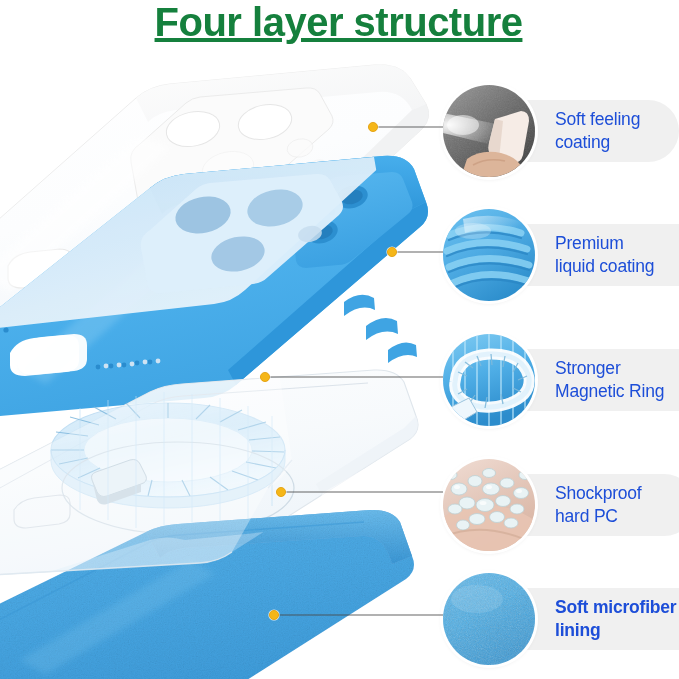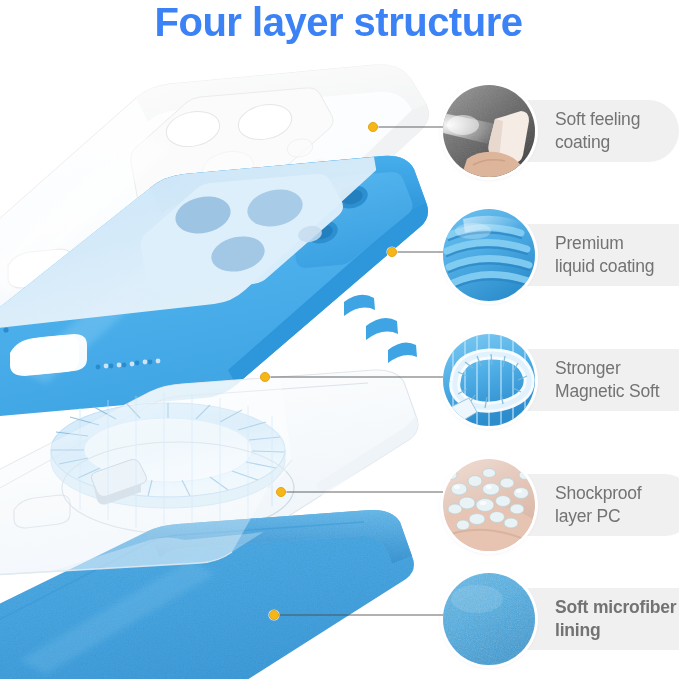--- a/index.html
+++ b/index.html
@@ -16,24 +16,25 @@
   }
 
   
   #title {
     position: absolute;
     left: 0; right: 0; top: 0px;
     text-align: center;
     font-size: 40px;
     font-weight: 700;
     letter-spacing: -0.5px;
-    color: #3b82f6;
+    color: #15803d;
     line-height: 44px;
     white-space: nowrap;
     padding-right: 2px;
+    text-decoration: underline;
   }
 
   
   #stage {
     position: absolute;
     left: 0; top: 40px;
     width: 440px; height: 639px;
   }
   #stage svg { display: block; }
 
@@ -51,21 +52,21 @@
     border-radius: 31px;
     background: #f0f0f0;
     display: flex;
     align-items: center;
     padding-left: 72px;
     padding-right: 22px;
   }
   .callout-label {
     font-size: 17.5px;
     line-height: 23px;
-    color: #737373;
+    color: #1d4ed8;
     letter-spacing: -0.2px;
     white-space: pre-line;
   }
   .callout-thumb {
     position: absolute;
     left: 0; top: 0;
     width: 92px; height: 92px;
     border-radius: 50%;
     overflow: hidden;
     background: #ffffff;
@@ -415,21 +416,21 @@
         </g>
         <path d="M 20 10 Q 52 2 80 14 L 72 26 Q 46 16 22 24 Z" fill="url(#t2hl)"></path>
         <ellipse cx="30" cy="22" rx="18" ry="8" fill="#ffffff" opacity="0.25"></ellipse>
       </svg>
     </div>
   </div>
 
   <div class="callout" style="left:443px; top:334px; width:236px;">
     <div class="callout-pill" style="top:15px; width:234px;">
       <span class="callout-label">Stronger
-Magnetic Soft</span>
+Magnetic Ring</span>
     </div>
     <div class="callout-thumb">
       <svg viewBox="0 0 92 92" xmlns="http://www.w3.org/2000/svg">
         <defs>
           <linearGradient id="t3bg" x1="0" y1="0" x2="0.3" y2="1">
             <stop offset="0" stop-color="#7FCBF2"></stop>
               <stop offset="0.5" stop-color="#4FAEE6"></stop>
             <stop offset="1" stop-color="#2C8CCC"></stop>
           </linearGradient>
         </defs>
@@ -460,21 +461,21 @@
           <line x1="15" y1="60" x2="24" y2="55"></line>
         </g>
         <path d="M 6 74 L 26 64 L 34 78 L 14 90 Z" fill="#eef7fd" stroke="#9cc4dd" stroke-width="1"></path>
       </svg>
     </div>
   </div>
 
   <div class="callout" style="left:443px; top:459px; width:236px;">
     <div class="callout-pill" style="top:15px; width:212px;">
       <span class="callout-label">Shockproof
-layer PC</span>
+hard PC</span>
     </div>
     <div class="callout-thumb">
       <svg viewBox="0 0 92 92" xmlns="http://www.w3.org/2000/svg">
         <defs>
           <linearGradient id="t4bg" x1="0" y1="0" x2="0.5" y2="1">
             <stop offset="0" stop-color="#f0ddd4"></stop>
               <stop offset="0.5" stop-color="#e4c8bb"></stop>
             <stop offset="1" stop-color="#d9b5a4"></stop>
           </linearGradient>
         </defs>

